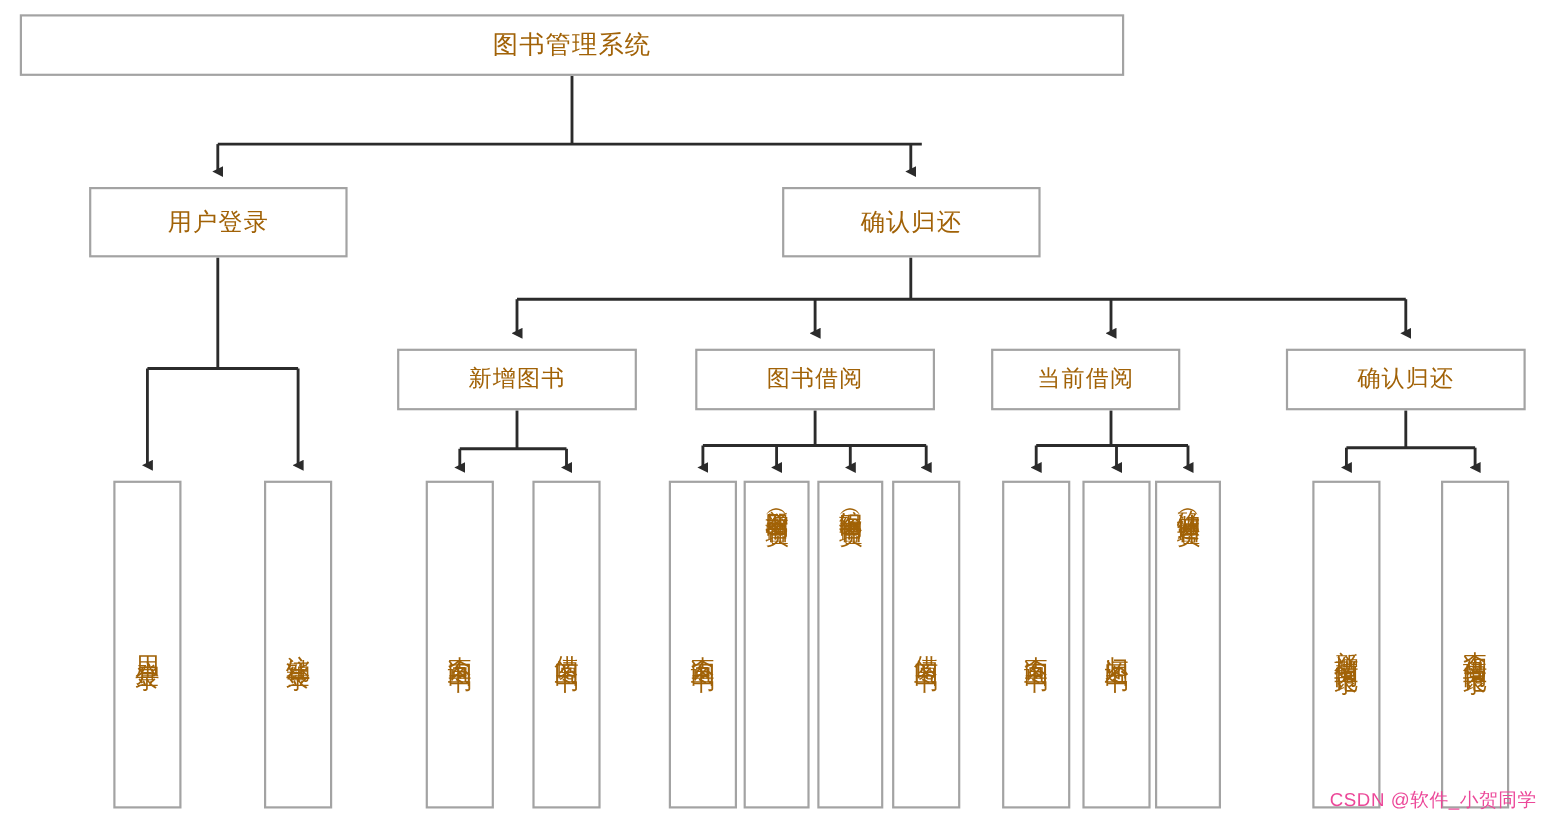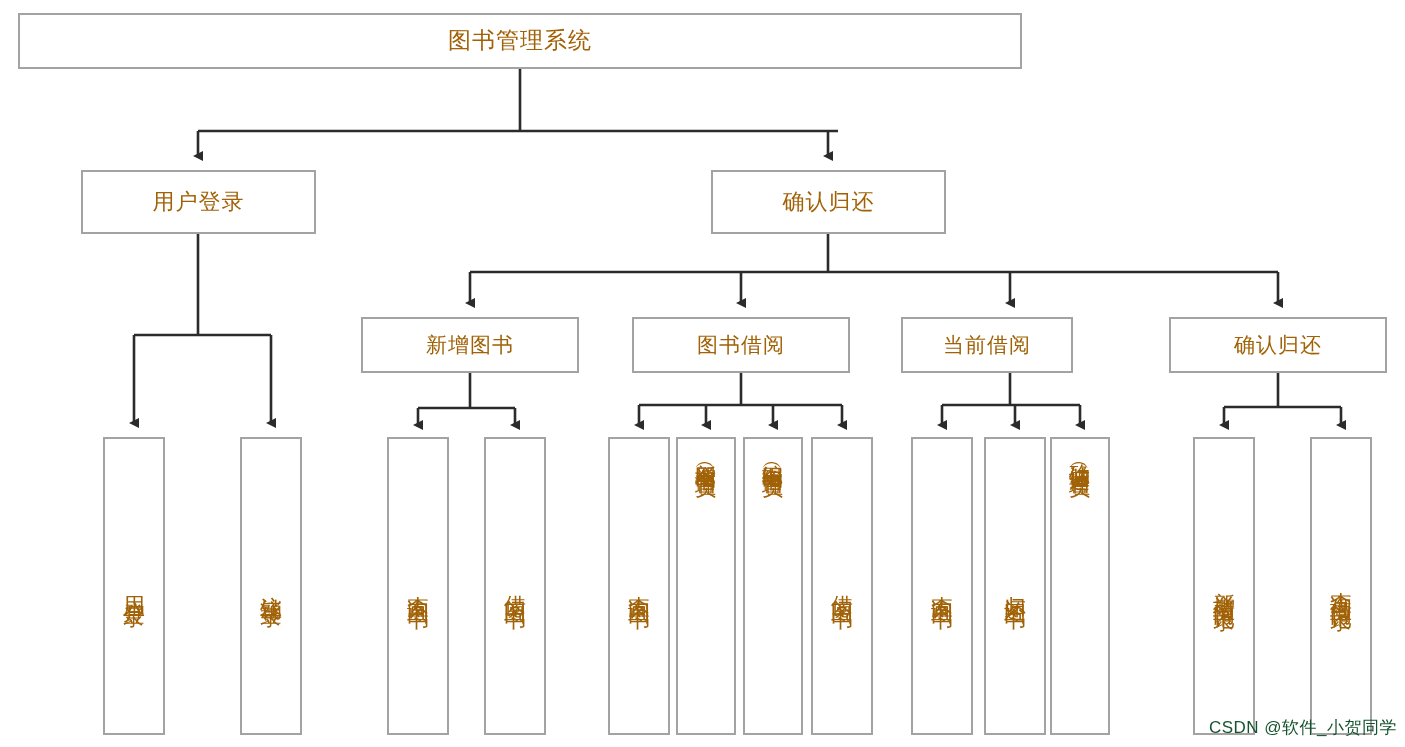--- a/index.html
+++ b/index.html
@@ -64,21 +64,21 @@
   }
   .node-leaf.leaf-tight .node-label {
     letter-spacing: 2px;
     font-size: 21px;
   }
   #watermark {
     position: absolute;
     right: 8px;
     bottom: 8px;
     font-size: 17px;
-    color: #14532d;
+    color: #ec4899;
     letter-spacing: 0.5px;
     white-space: nowrap;
     pointer-events: none;
   }
 </style>
 </head>
 <body>
 
 <div id="diagram-root">
 

